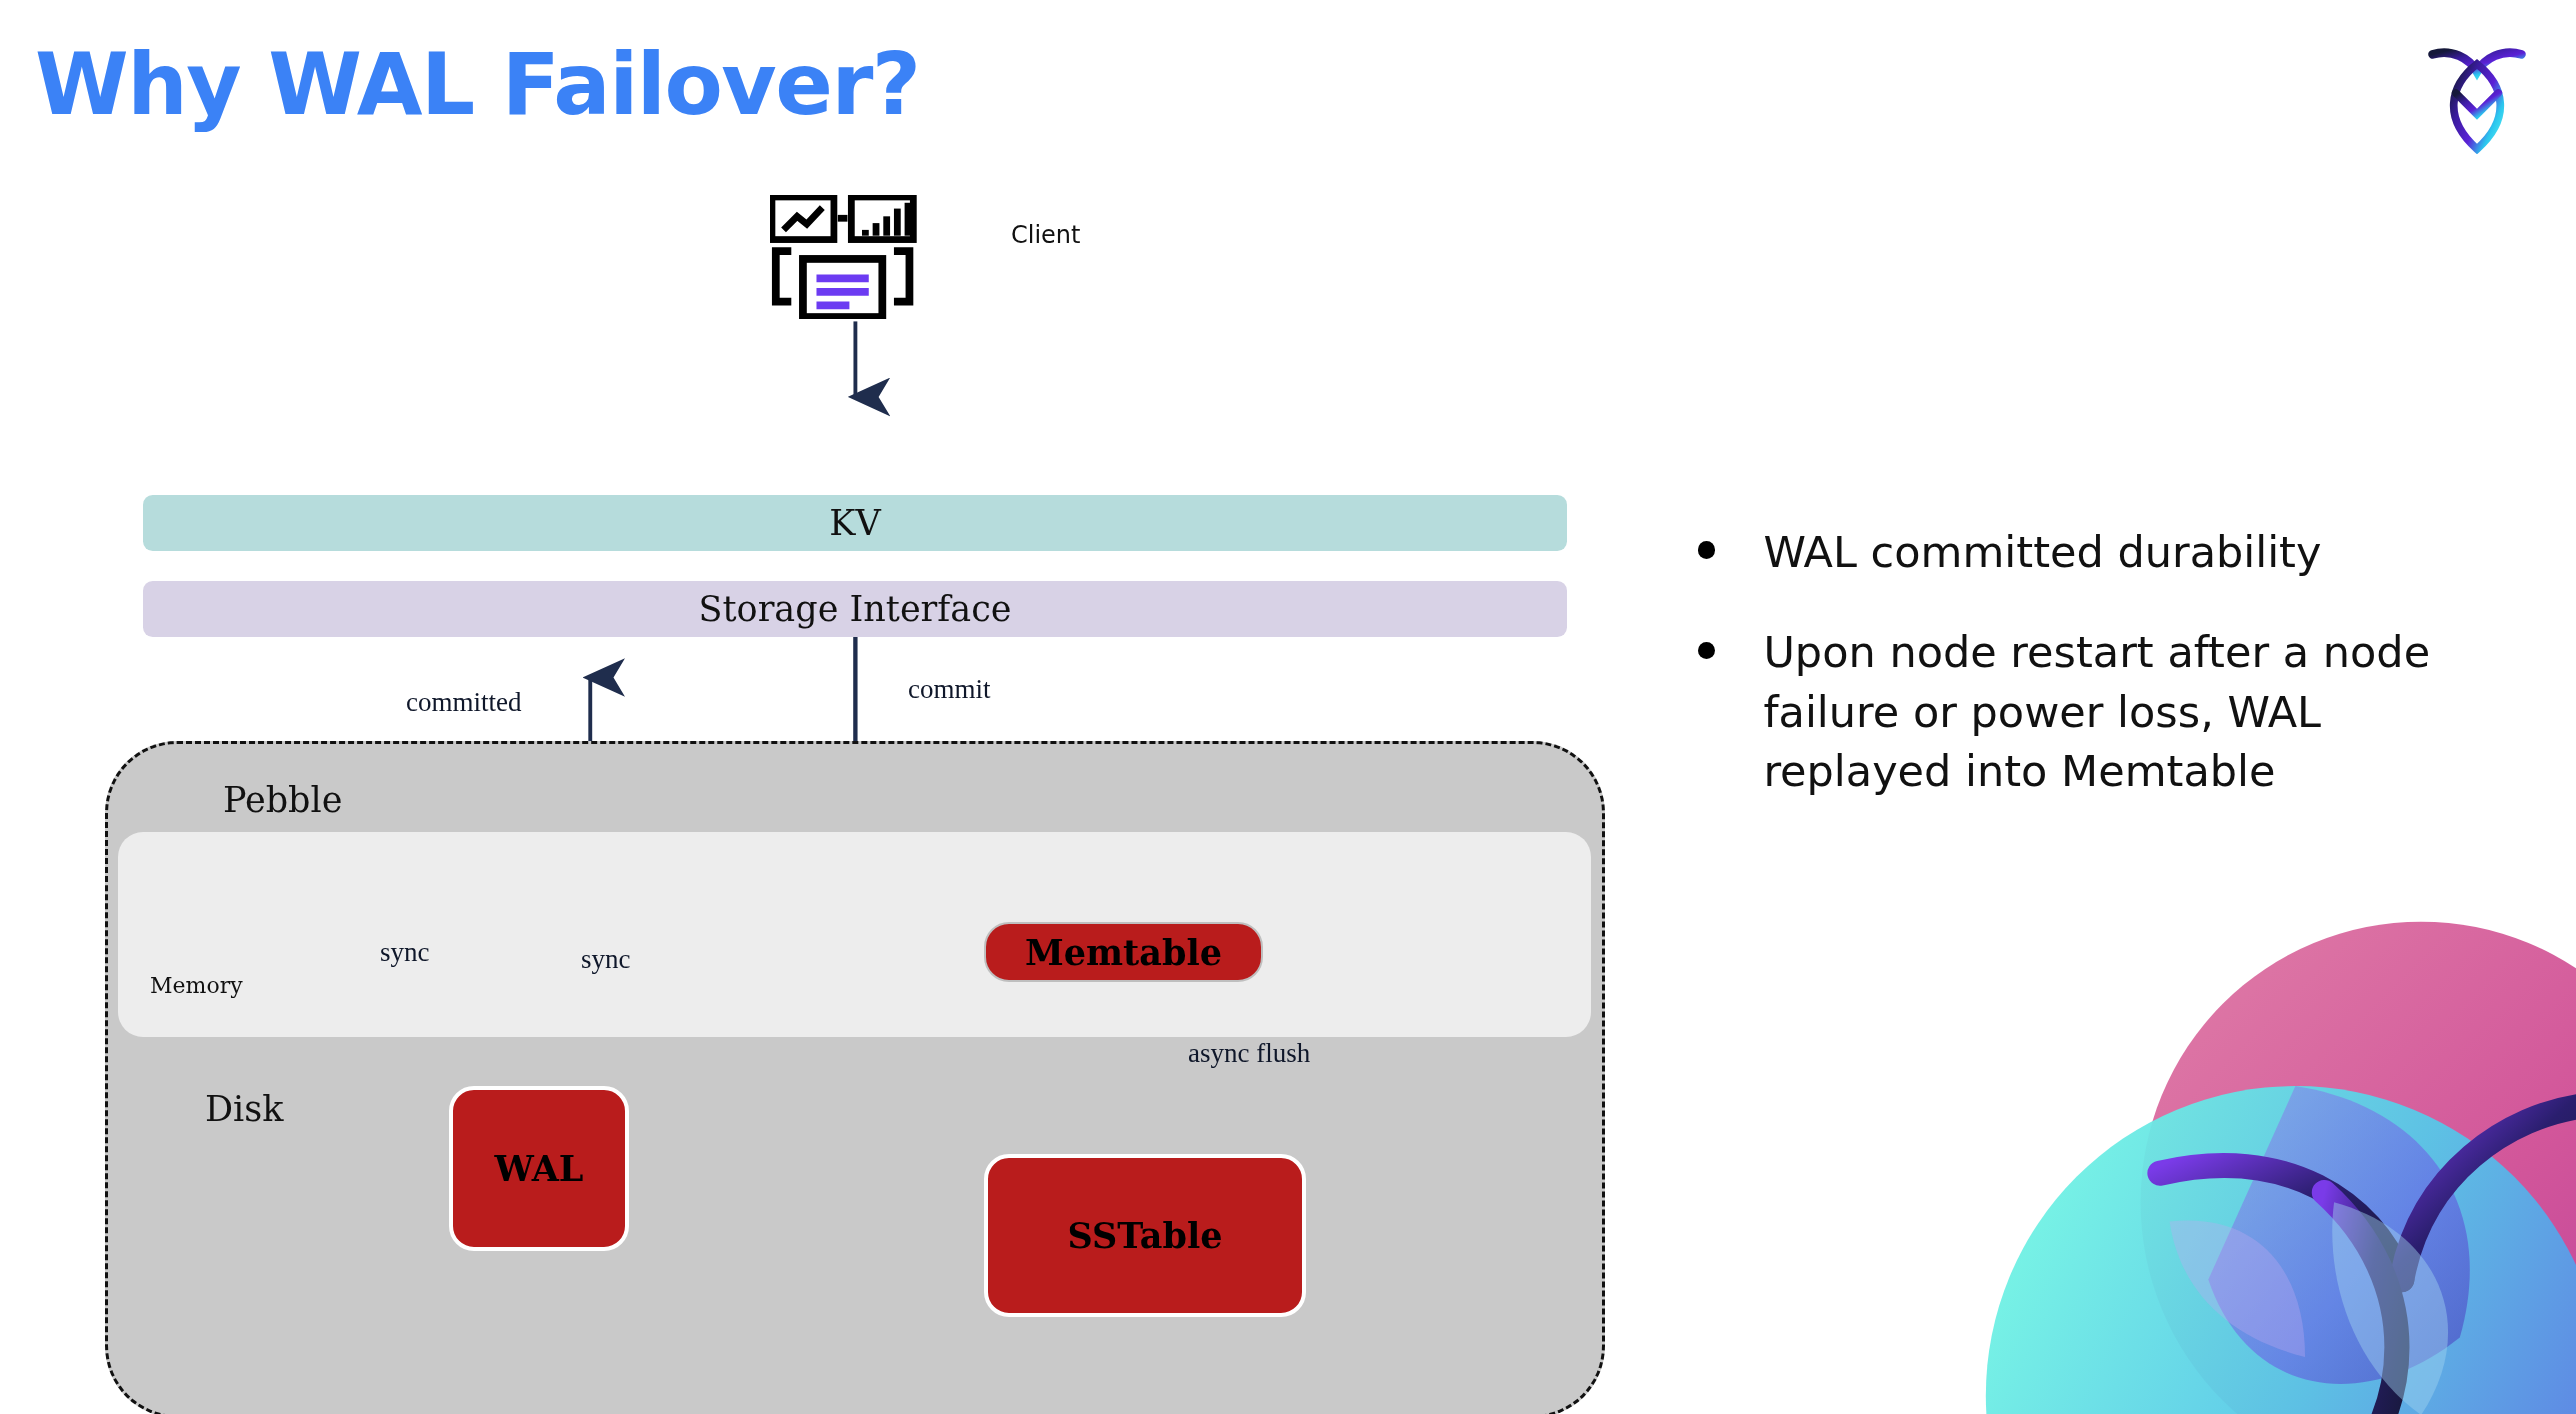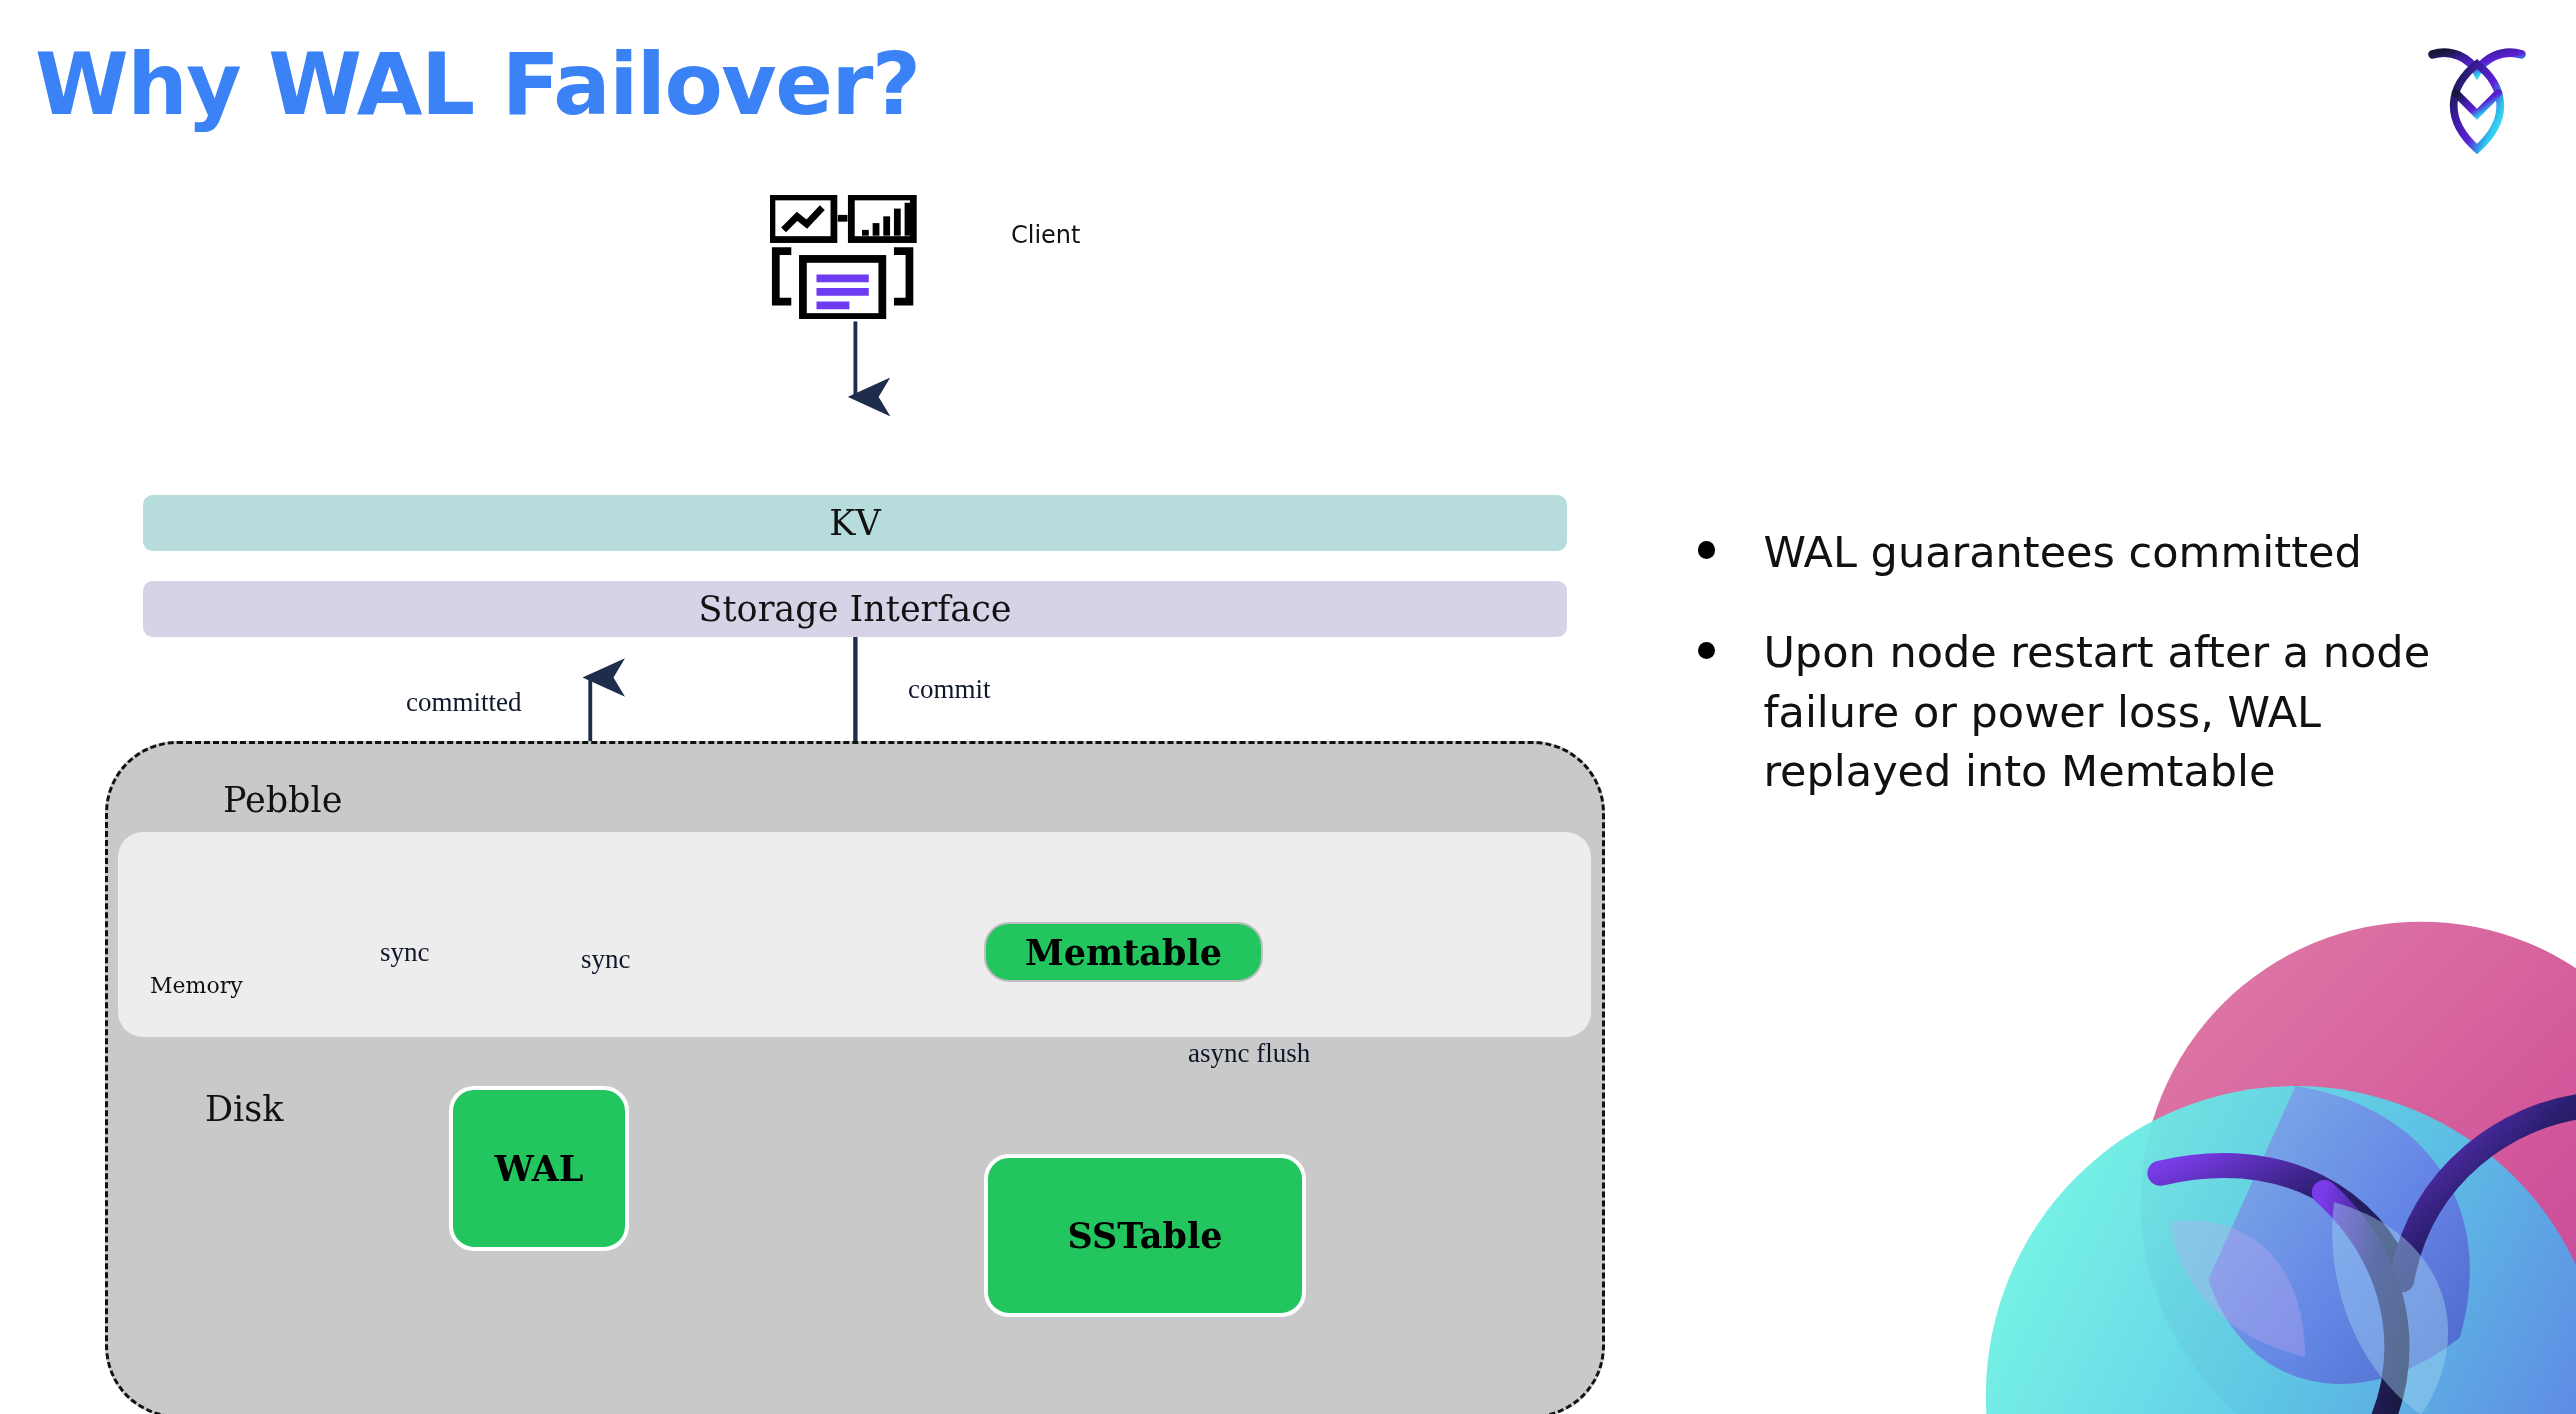--- a/index.html
+++ b/index.html
@@ -120,21 +120,21 @@
     position: absolute;
     left: 205px; top: 1089px;
     font-family: "DejaVu Serif", serif;
     font-size: 35px;
     color: #111111;
   }
 
   
   .node-box {
     position: absolute;
-    background: #22c55e;
+    background: #b91c1c;
     border: 4.8px solid #FFFFFF;
     border-radius: 25px;
     display: flex;
     align-items: center;
     justify-content: center;
     font-family: "DejaVu Serif", serif;
     font-weight: 700;
     font-size: 35px;
     color: #000000;
   }
@@ -347,21 +347,21 @@
     <div class="edge-label" id="lbl-commit">commit</div>
     <div class="edge-label" id="lbl-sync-1">sync</div>
     <div class="edge-label" id="lbl-sync-2">sync</div>
     <div class="edge-label" id="lbl-async">async flush</div>
 
   </div>
 
   <div id="bullets">
     <div class="bullet-row">
       <span class="bullet-dot"></span>
-      <span class="bullet-text">WAL guarantees committed</span>
+      <span class="bullet-text">WAL committed durability</span>
     </div>
     <div class="bullet-row">
       <span class="bullet-dot"></span>
       <span class="bullet-text">Upon node restart after a node failure or power loss, WAL replayed into Memtable</span>
     </div>
   </div>
 
 </div>
 
 

